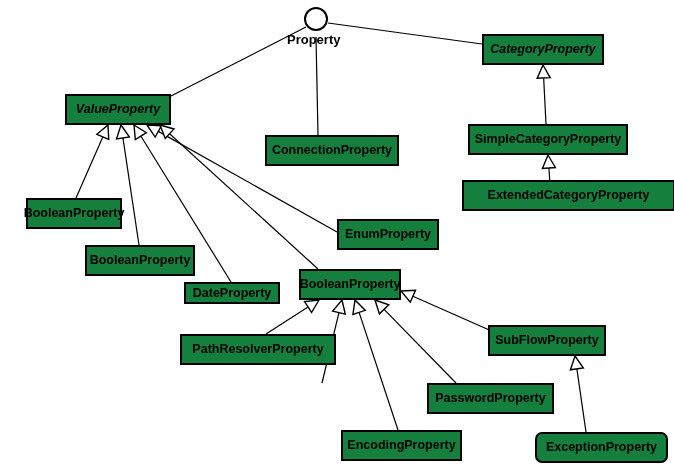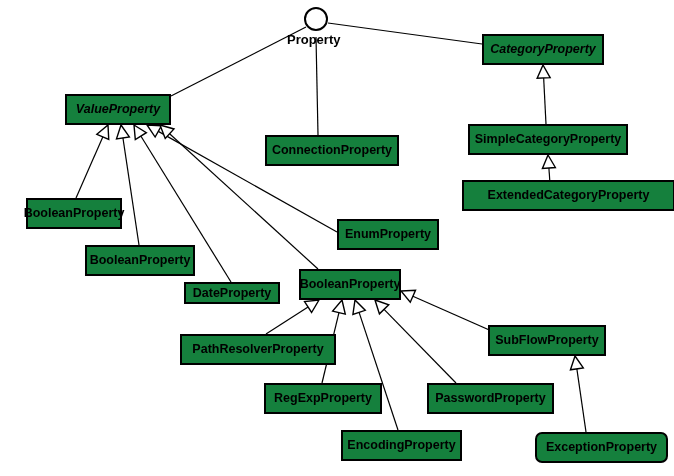--- a/index.html
+++ b/index.html
@@ -132,23 +132,20 @@
     </div>
     <div class="uml-node" style="left: 337px; top: 219px; width: 102px; height: 31px;">
       <span class="node-label">EnumProperty</span>
     </div>
     <div class="uml-node" style="left: 299px; top: 269px; width: 102px; height: 31px;">
       <span class="node-label">BooleanProperty</span>
     </div>
     <div class="uml-node" style="left: 180px; top: 334px; width: 156px; height: 31px;">
       <span class="node-label">PathResolverProperty</span>
     </div>
-    <div class="uml-node" style="left: 264px; top: 383px; width: 118px; height: 31px;">
-      <span class="node-label">RegExpProperty</span>
-    </div>
     <div class="uml-node" style="left: 427px; top: 383px; width: 127px; height: 31px;">
       <span class="node-label">PasswordProperty</span>
     </div>
     <div class="uml-node" style="left: 341px; top: 430px; width: 121px; height: 31px;">
       <span class="node-label">EncodingProperty</span>
     </div>
     <div class="uml-node" style="left: 488px; top: 325px; width: 118px; height: 31px;">
       <span class="node-label">SubFlowProperty</span>
     </div>
     <div class="uml-node" style="left: 535px; top: 432px; width: 133px; height: 31px; border-radius: 7px;">

